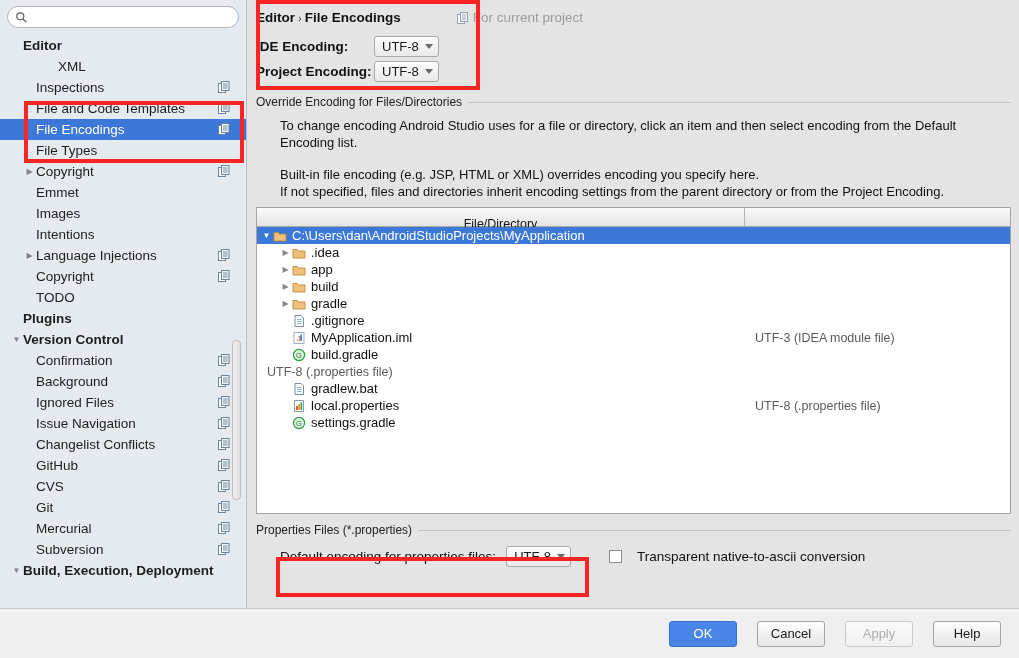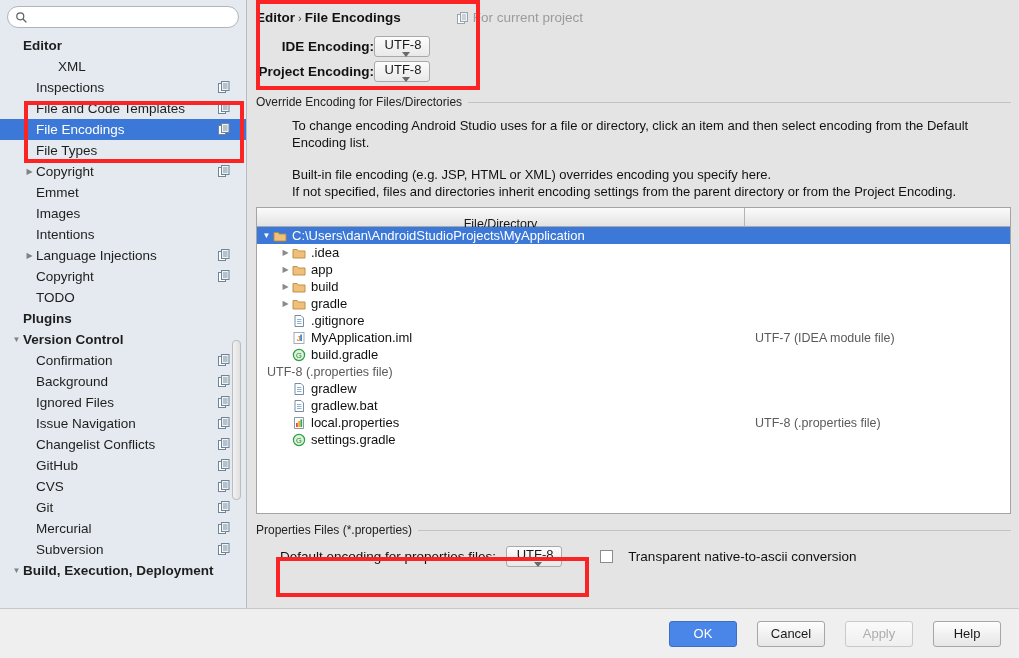--- a/index.html
+++ b/index.html
@@ -84,46 +84,46 @@
   }
   .head-area { position: relative; padding: 8px 0 0 8px; }
   .crumbs { font-size: 13.5px; height: 20px; line-height: 20px; white-space: nowrap; }
   .crumbs b { font-weight: bold; color: #111; }
   .crumbs .sep { color: #444; padding: 0 3px; font-size: 11px; }
   .crumbs .forproj { color: #9b9b9b; margin-left: 12px; padding-left: 44px; }
   .crumbs .mini-ic { display: inline-block; vertical-align: -2px; margin-right: 4px; }
 
   .enc-rows { margin-top: 6px; }
   .enc-row { height: 25px; display: flex; align-items: center; }
-  .enc-row .elabel { width: 118px; font-size: 13.5px; font-weight: bold; color: #111; text-align: right; }
+  .enc-row .elabel { width: 118px; font-size: 13.5px; font-weight: bold; color: #111; }
   .combo {
     height: 21px; min-width: 56px;
     background: linear-gradient(180deg,#fcfcfc 0%, #e9e9e9 100%);
     border: 1px solid #a9a9a9; border-radius: 3px;
     display: inline-flex; align-items: center;
-    padding: 0 5px 0 7px; font-size: 13px; color: #1a1a1a; flex-direction: column;
+    padding: 0 5px 0 7px; font-size: 13px; color: #1a1a1a;
   }
   .combo .tri {
     margin-left: 6px; width: 0; height: 0;
     border-left: 4px solid transparent; border-right: 4px solid transparent;
     border-top: 5px solid #6a6a6a;
   }
 
   
   .group { position: relative; margin: 10px 8px 0 8px; }
   .group .gtitle {
     position: relative; display: inline-block;
     background: #e4e4e4; padding-right: 6px;
     font-size: 12px; color: #222; z-index: 2;
   }
   .group .gline {
     position: absolute; left: 0; right: 0; top: 8px;
     border-top: 1px solid #c3c3c3; z-index: 1;
   }
-  .desc { margin: 8px 0 0 36px; font-size: 13px; line-height: 17px; color: #121212; }
+  .desc { margin: 8px 0 0 24px; font-size: 13px; line-height: 17px; color: #121212; }
   .desc p { margin: 0; }
   .desc .gap { height: 15px; }
 
   
   .table-wrap {
     margin: 7px 8px 0 8px;
     border: 1px solid #a4a4a4;
     background: #ffffff;
     height: 307px;
     position: relative;
@@ -544,48 +544,35 @@
           <div class="frow">
             <div class="fname lvl1">
               <span class="farrow"></span>
               <svg class="fi" viewBox="0 0 14 14">
                 <rect x="2" y="1.5" width="10" height="11" fill="#ffffff" stroke="#8a9aa8" stroke-width="0.8"></rect>
                 <text x="4.6" y="10" font-size="8" font-weight="bold" font-family="Liberation Sans, sans-serif" fill="#e8832a">J</text>
                 <rect x="8.3" y="3.5" width="1.6" height="6.5" fill="#2b7fd4"></rect>
               </svg>
               <span class="ftext">MyApplication.iml</span>
             </div>
-            <div class="fenc">UTF-7 (IDEA module file)</div>
+            <div class="fenc">UTF-3 (IDEA module file)</div>
           </div>
           <div class="frow">
             <div class="fname lvl1">
               <span class="farrow"></span>
               <svg class="fi" viewBox="0 0 14 14">
                 <circle cx="7" cy="7" r="5.6" fill="#d9f2d9" stroke="#2f9e44" stroke-width="1.2"></circle>
                 <text x="7" y="10" font-size="7.5" font-family="Liberation Sans, sans-serif" fill="#2f7a3a" text-anchor="middle">G</text>
               </svg>
               <span class="ftext">build.gradle</span>
             </div>
             <div class="fenc"></div>
           </div>
           <div class="frow">
             <div class="fenc">UTF-8 (.properties file)</div>
-          </div>
-          <div class="frow">
-            <div class="fname lvl1">
-              <span class="farrow"></span>
-              <svg class="fi" viewBox="0 0 14 14">
-                <path d="M3 1.5 L9 1.5 L11.5 4 L11.5 12.5 L3 12.5 Z" fill="#ffffff" stroke="#6b7f93" stroke-width="0.9"></path>
-                <line x1="5" y1="5.5" x2="9.5" y2="5.5" stroke="#6b9fd0" stroke-width="0.8"></line>
-                <line x1="5" y1="7.5" x2="9.5" y2="7.5" stroke="#6b9fd0" stroke-width="0.8"></line>
-                <line x1="5" y1="9.5" x2="9.5" y2="9.5" stroke="#6b9fd0" stroke-width="0.8"></line>
-              </svg>
-              <span class="ftext">gradlew</span>
-            </div>
-            <div class="fenc"></div>
           </div>
           <div class="frow">
             <div class="fname lvl1">
               <span class="farrow"></span>
               <svg class="fi" viewBox="0 0 14 14">
                 <path d="M3 1.5 L9 1.5 L11.5 4 L11.5 12.5 L3 12.5 Z" fill="#ffffff" stroke="#6b7f93" stroke-width="0.9"></path>
                 <line x1="5" y1="5.5" x2="9.5" y2="5.5" stroke="#6b9fd0" stroke-width="0.8"></line>
                 <line x1="5" y1="7.5" x2="9.5" y2="7.5" stroke="#6b9fd0" stroke-width="0.8"></line>
                 <line x1="5" y1="9.5" x2="9.5" y2="9.5" stroke="#6b9fd0" stroke-width="0.8"></line>
               </svg>

